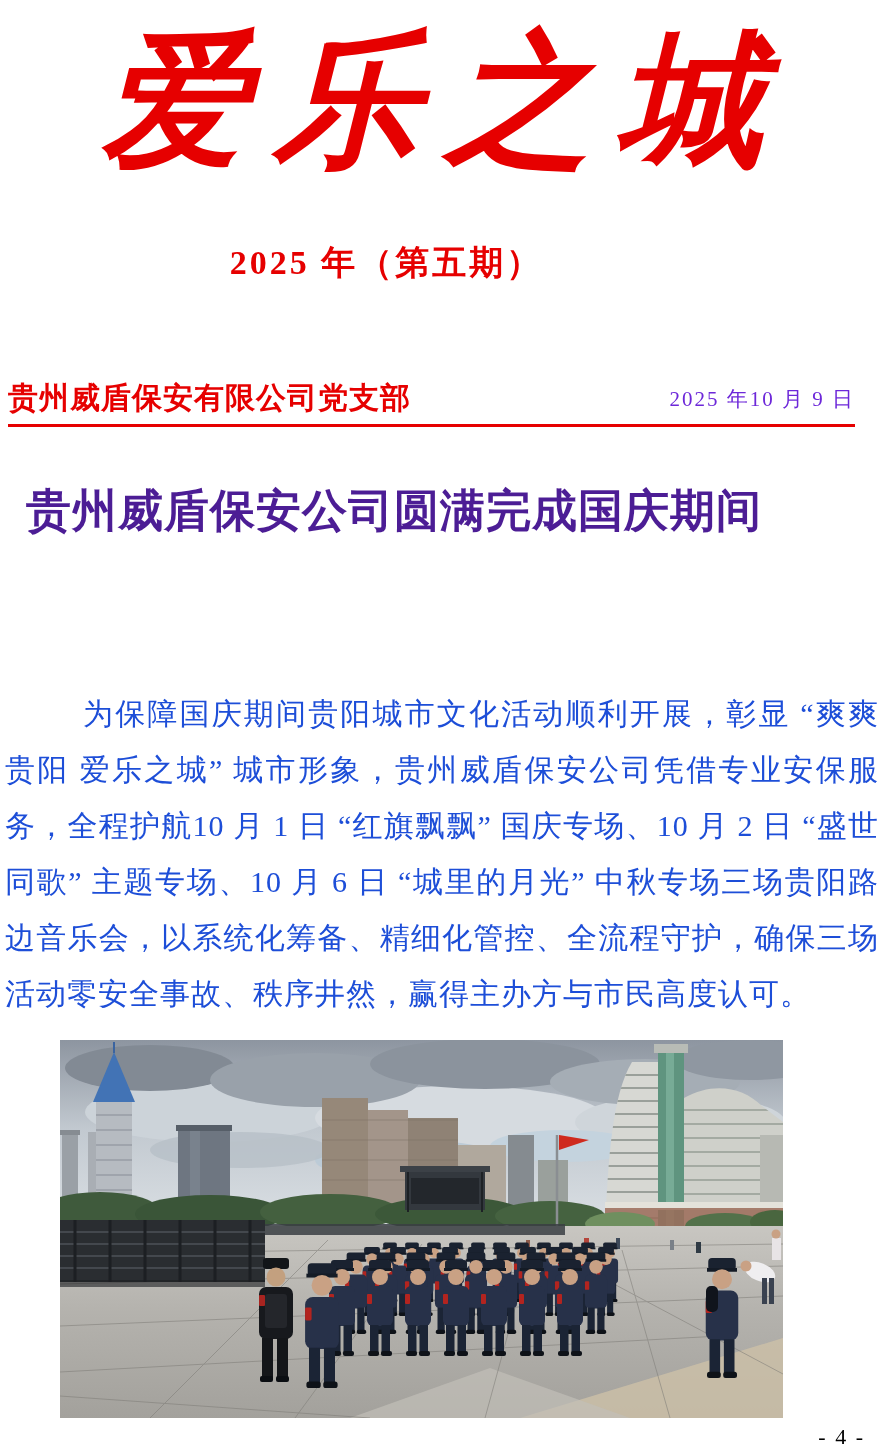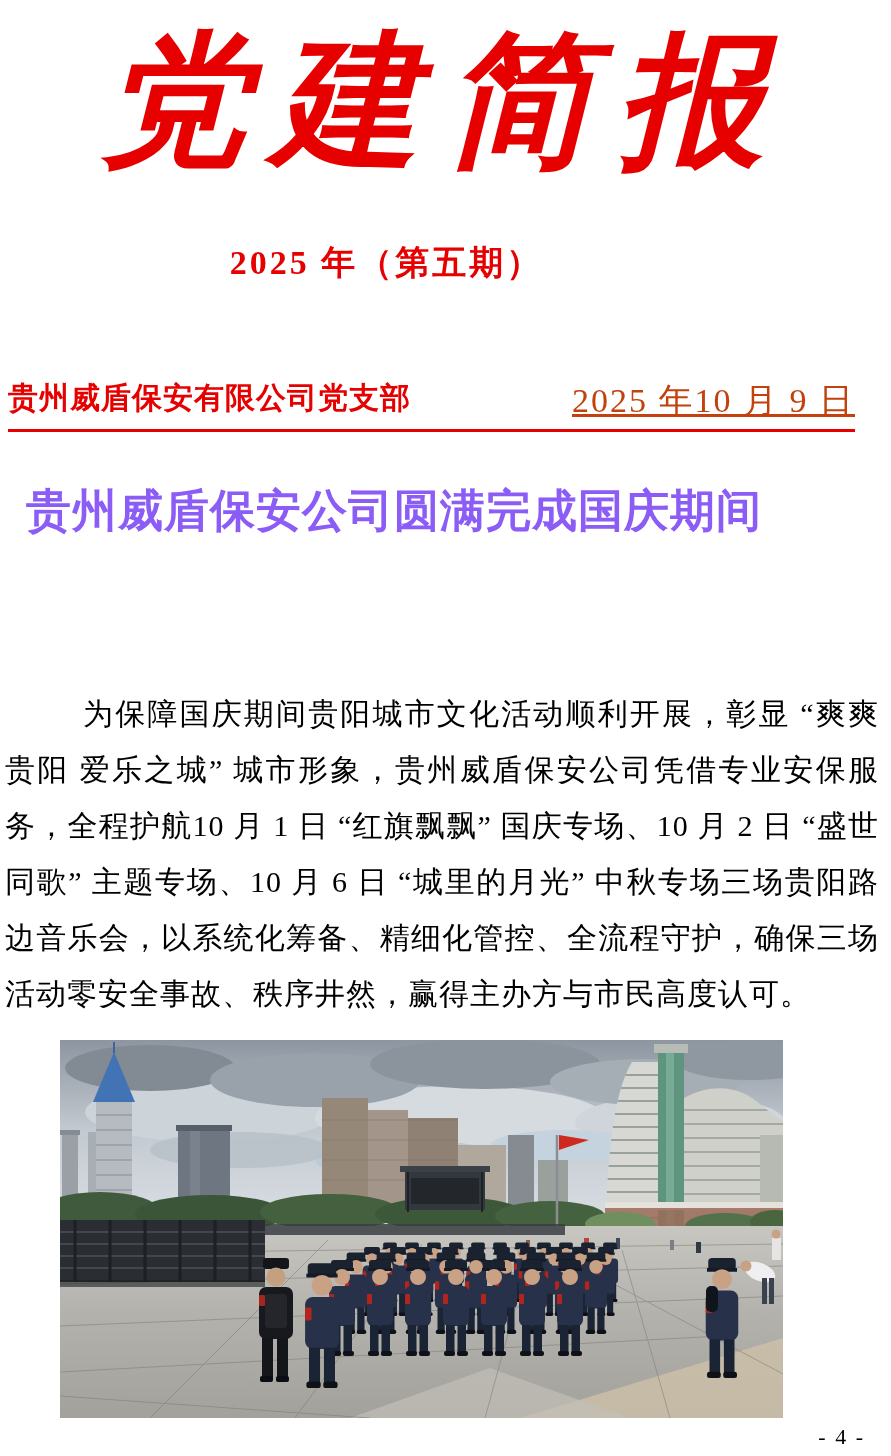--- a/index.html
+++ b/index.html
@@ -19,54 +19,54 @@
     white-space:nowrap;
   }
   .issue-line{
     position:absolute;top:240px;left:0;width:773px;
     text-align:center;
     font-size:34px;font-weight:600;letter-spacing:3px;
     color:#e60000;
   }
   .header-row{
     position:absolute;top:378px;left:8px;width:847px;
-    display:flex;justify-content:space-between;align-items:flex-start;
+    display:flex;justify-content:space-between;align-items:center;
     border-bottom:3px solid #e60000;
     padding-bottom:5px;
   }
   .org-name{
     font-size:30px;font-weight:600;letter-spacing:1px;color:#e60000;
   }
   .issue-date{
-    font-size:34px;letter-spacing:2px;color:#c2410c;text-decoration:underline;
+    font-size:21px;letter-spacing:2px;color:#6d28d9;
   }
   .article-title{
     position:absolute;top:482px;left:0;width:788px;
     text-align:center;
     font-size:45px;font-weight:bold;line-height:58px;letter-spacing:1px;
-    color:#8b5cf6;margin:0;
+    color:#4c1d95;margin:0;
   }
   .article-body{
     position:absolute;top:686px;left:5px;width:874px;
     font-size:30px;line-height:56px;letter-spacing:1px;
     text-align:justify;text-indent:78px;
-    color:#000000;margin:0;
+    color:#1d4ed8;margin:0;
   }
   .plaza-photo{
     position:absolute;top:1040px;left:60px;width:723px;height:378px;margin:0;
   }
   .page-number{
     position:absolute;top:1424px;right:26px;
     font-size:22px;letter-spacing:2px;color:#000;
   }
 </style>
 </head>
 <body>
 
-<div class="masthead">党建简报</div>
+<div class="masthead">爱乐之城</div>
 
 <div class="issue-line">2025 年（第五期）</div>
 
 <div class="header-row">
   <span class="org-name">贵州威盾保安有限公司党支部</span>
   <span class="issue-date">2025 年10 月 9 日</span>
 </div>
 
 <h1 class="article-title">
   <span>贵州威盾保安公司圆满完成国庆期间</span><br>

